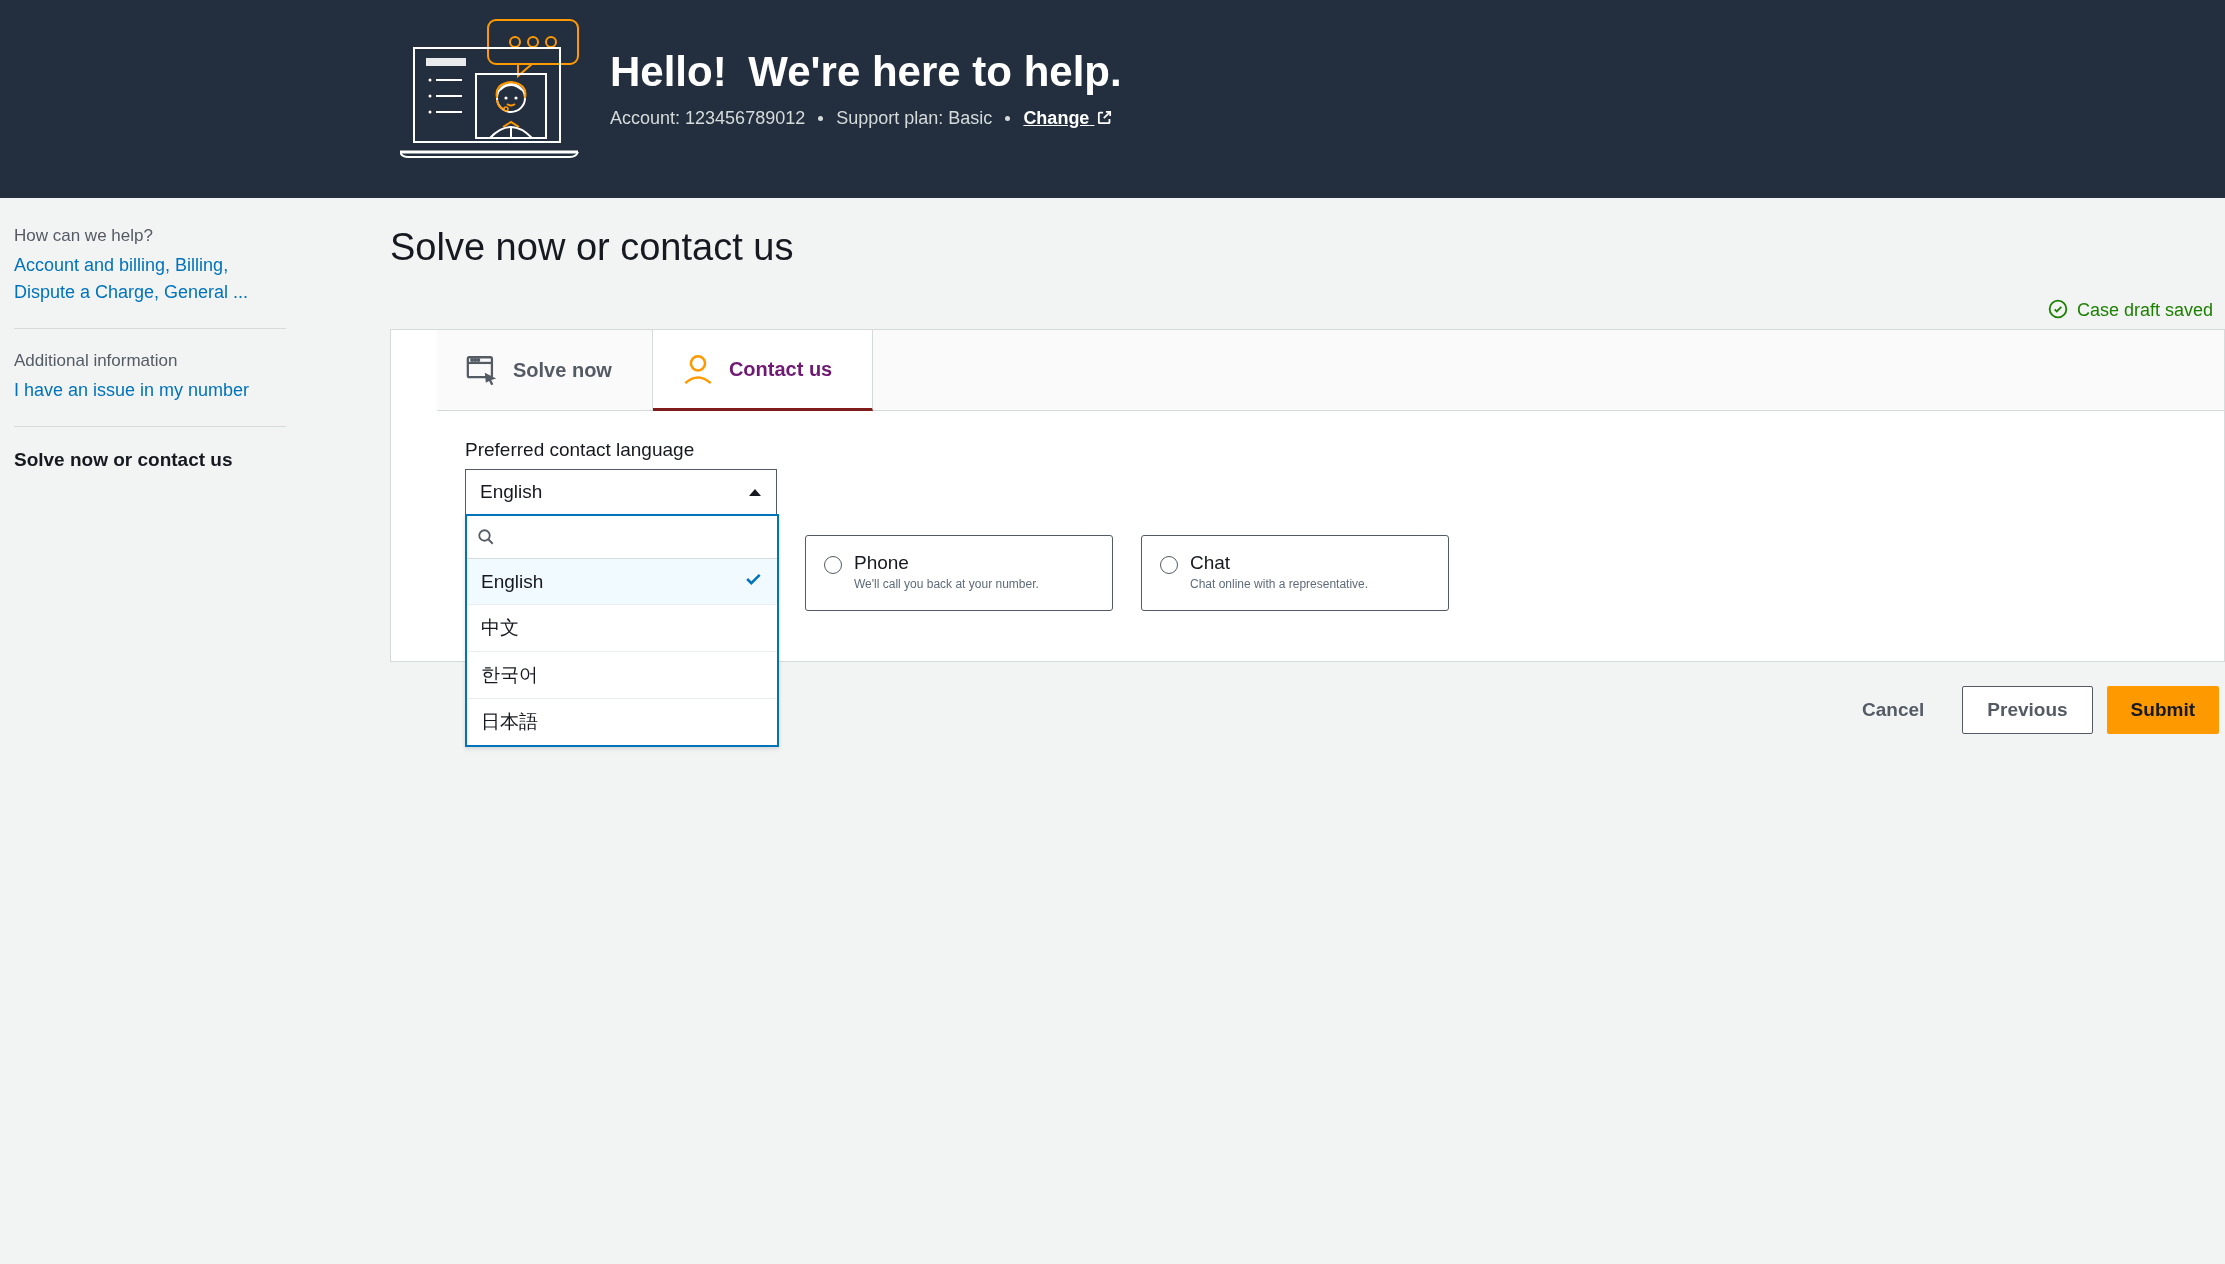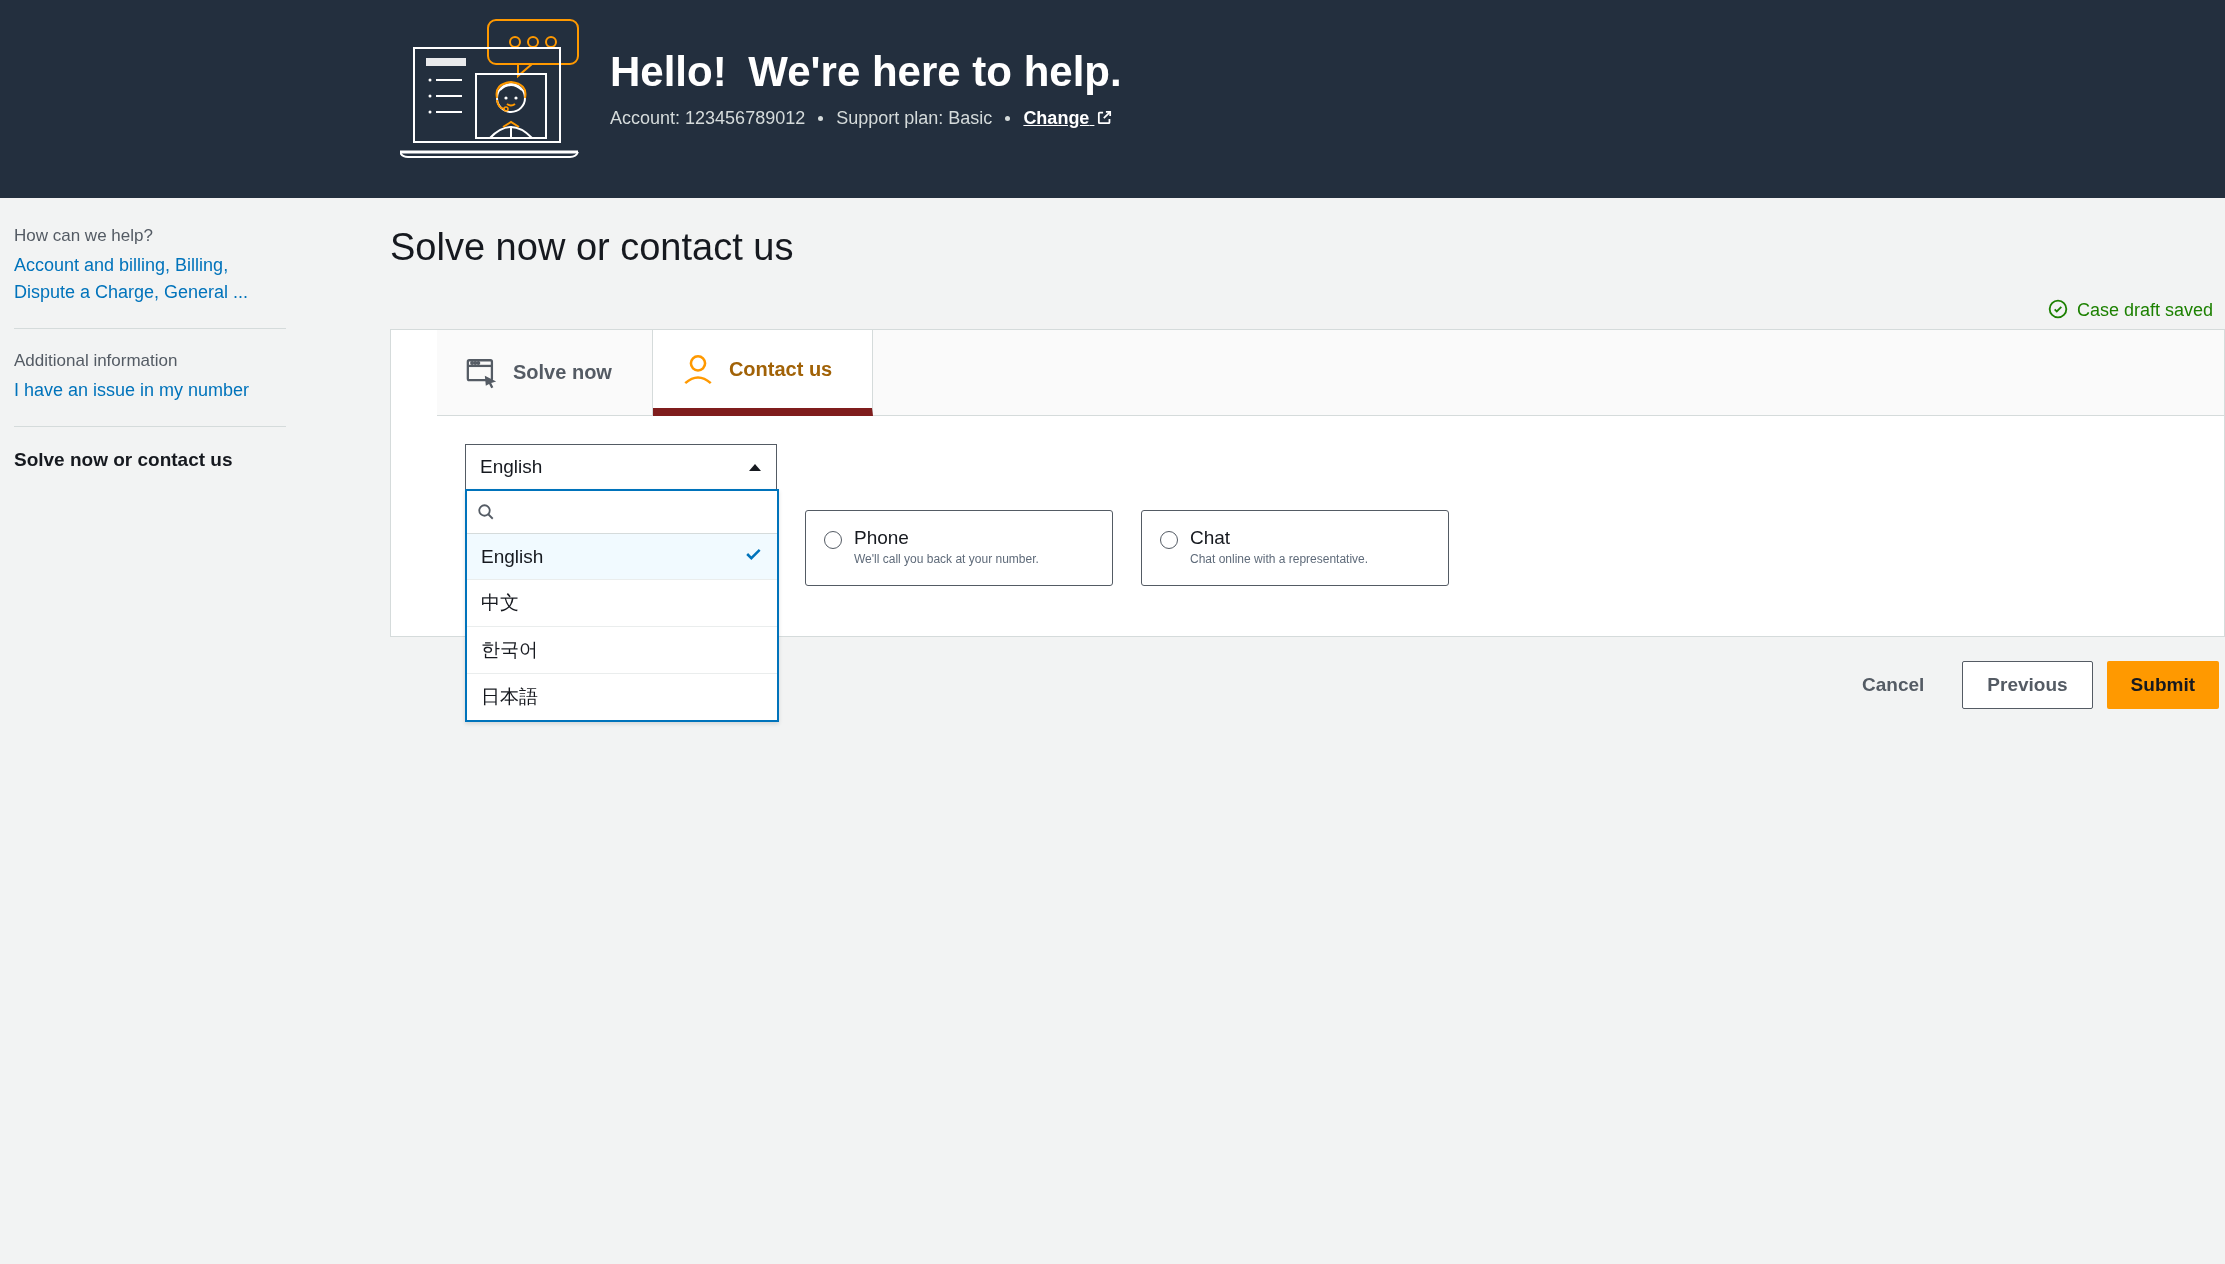--- a/index.html
+++ b/index.html
@@ -119,22 +119,22 @@
       align-items: center;
       gap: 14px;
       padding: 22px 40px 22px 28px;
       font-size: 20px;
       font-weight: 700;
       cursor: pointer;
       border-right: 1px solid #d5dbdb;
       color: #545b64;
     }
     .tab.active {
-      color: #a16207;
-      border-bottom: 8px solid #7f1d1d;
+      color: #701a75;
+      border-bottom: 3px solid #7f1d1d;
       margin-bottom: -1px;
       background: #fff;
     }
     .tab svg { width: 34px; height: 34px; }
 
     .panel-body {
       padding: 28px 30px 50px 28px;
     }
     .field-label {
       font-size: 19px;
@@ -353,20 +353,21 @@
         <div class="tab active">
           <svg viewBox="0 0 24 24" fill="none" stroke="#ff9900" stroke-width="1.8">
             <circle cx="12" cy="8" r="5"></circle>
             <path d="M3 22 Q 12 14 21 22"></path>
           </svg>
           <span>Contact us</span>
         </div>
       </div>
 
       <div class="panel-body">
+        <div class="field-label">Preferred contact language</div>
 
         <div style="display:flex; gap:28px; align-items:flex-start;">
           <div class="dropdown-wrap">
             <div class="dropdown-btn">
               <span>English</span>
               <svg width="14" height="10" viewBox="0 0 14 10">
                 <path d="M1 9 L7 2 L13 9 Z" fill="#16191f"></path>
               </svg>
             </div>
             <div class="dropdown-panel">

